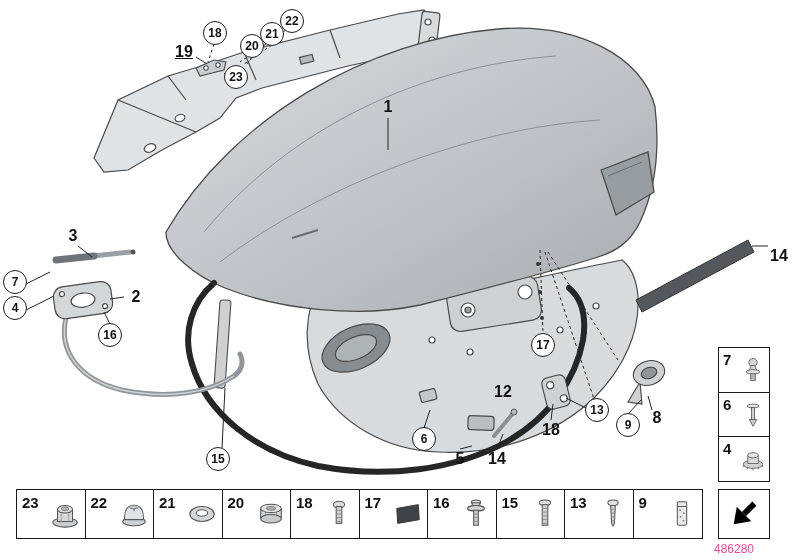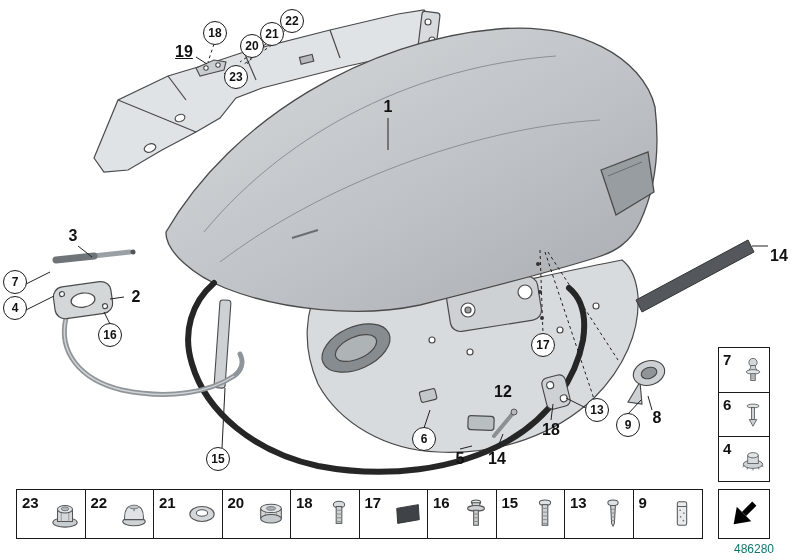--- a/index.html
+++ b/index.html
@@ -25,22 +25,22 @@
   .legend-num{font-weight:bold;font-size:15px;align-self:flex-start;padding-top:1px;}
   .legend-icon{display:flex;align-items:center;}
   .legend-row .legend-icon svg{width:30px;height:40px;}
   .legend-col .legend-icon svg{width:24px;height:36px;}
 
   .arrow-box{position:absolute;left:718px;top:489px;width:52px;height:50px;
              border:1.5px solid #1a1a1a;box-sizing:border-box;background:#fff;
              display:flex;align-items:center;justify-content:center;z-index:6;}
   .arrow-box svg{width:36px;height:38px;}
 
-  .part-number{position:absolute;left:714px;top:542px;width:80px;text-align:center;
-               font-size:12px;color:#0f766e;z-index:6;}
+  .part-number{position:absolute;left:714px;top:542px;width:80px;text-align:left;
+               font-size:12px;color:#ec4899;z-index:6;}
 </style>
 </head>
 <body>
 
 <div class="stage">
 
   <svg width="800" height="560" viewBox="0 0 800 560" style="position:absolute;left:0;top:0;z-index:1;">
     <defs>
       <linearGradient id="lidGrad" x1="0" y1="0" x2="1" y2="1">
         <stop offset="0" stop-color="#d6d9dc"></stop>

